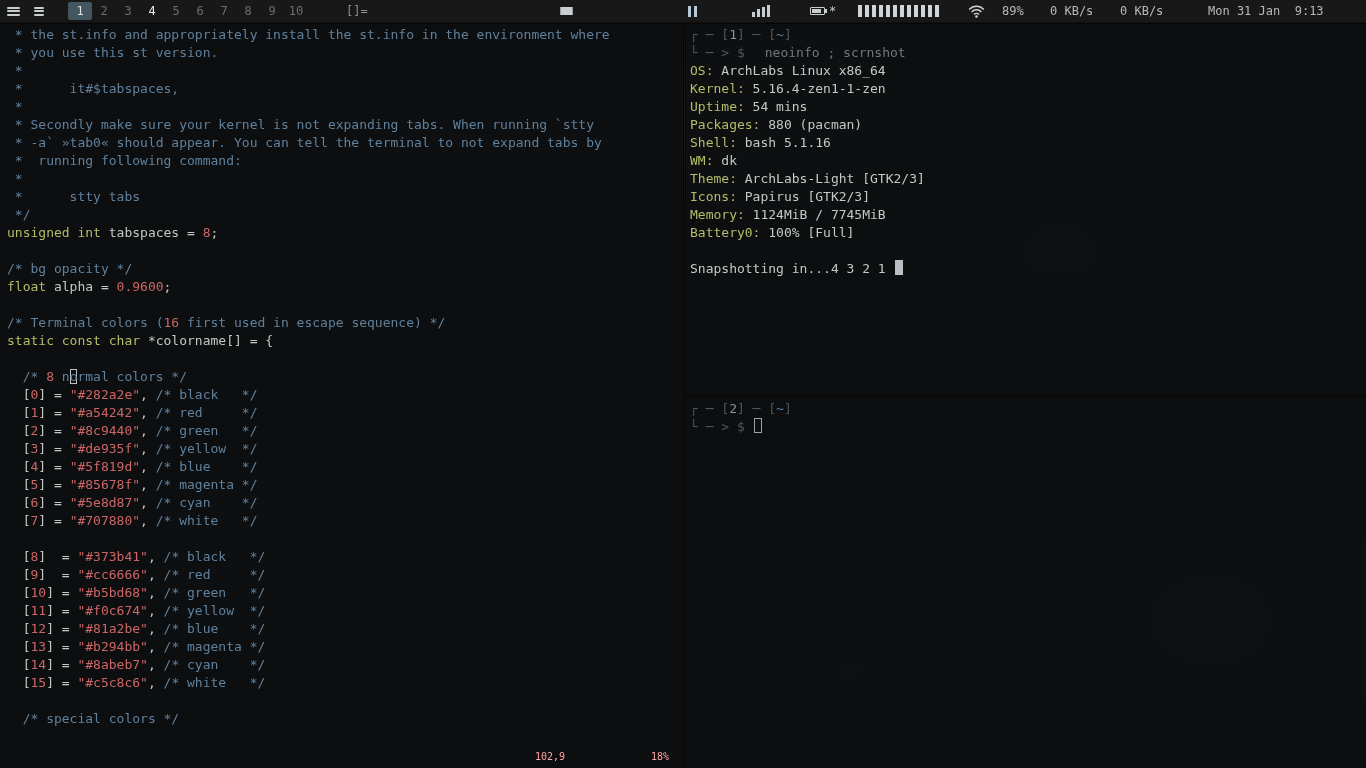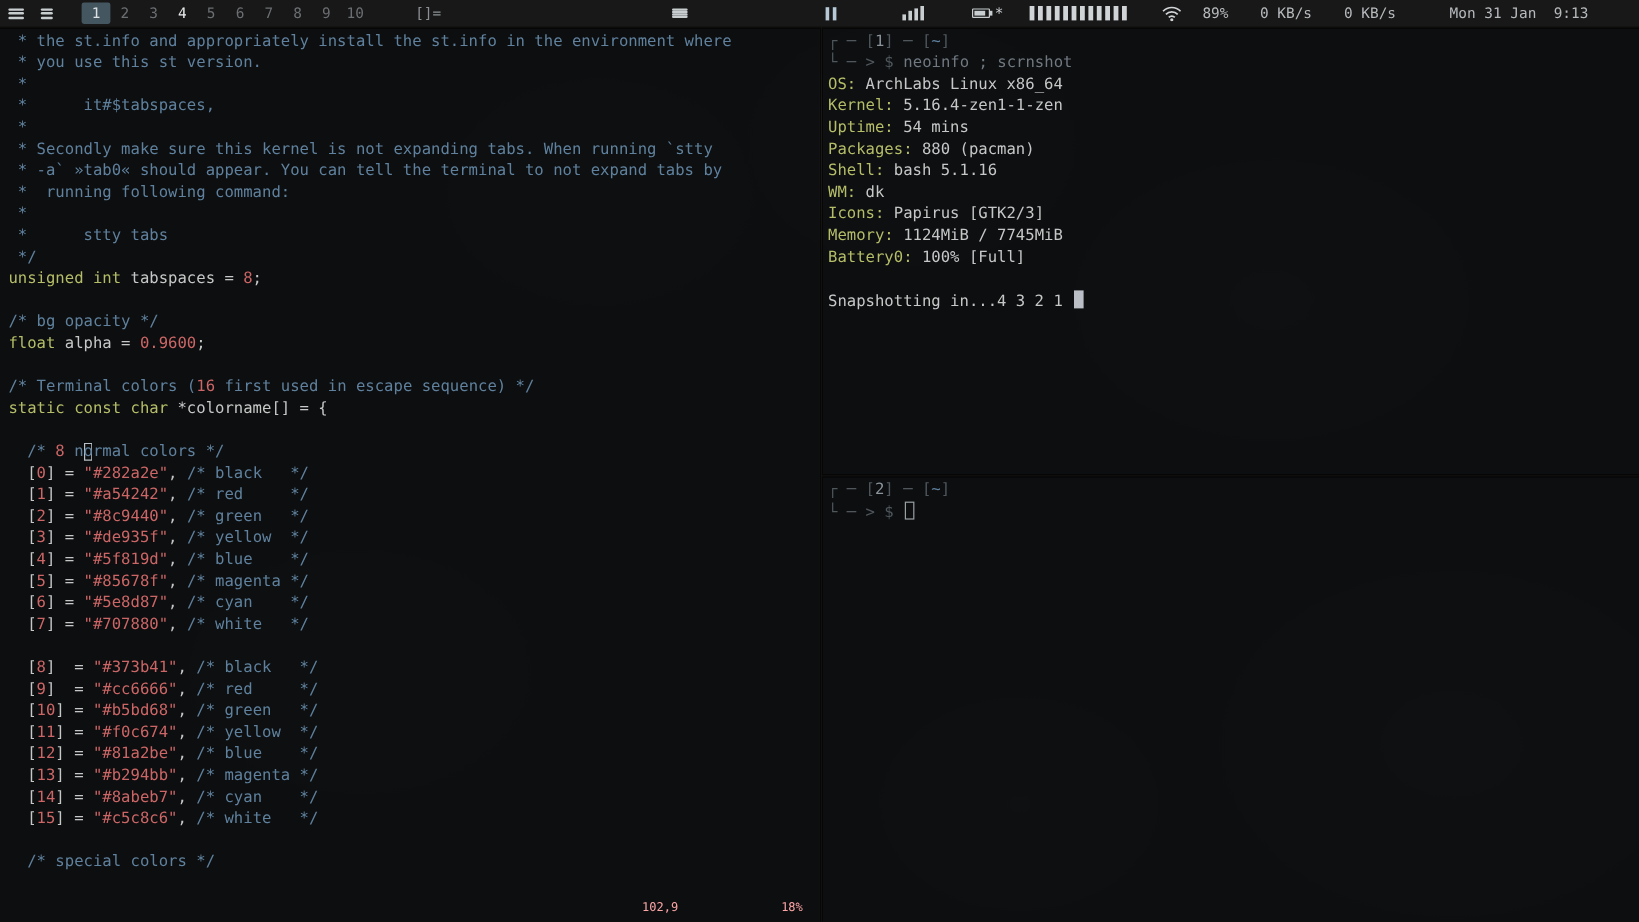--- a/index.html
+++ b/index.html
@@ -54,21 +54,21 @@
   .cur{box-shadow:inset 0 0 0 1px #b9bfc4}
   .statusline{position:absolute;left:7px;right:14px;top:724px;height:18px;font-size:10px;line-height:18px;color:#fca5a5;white-space:pre}
   .statusline .pos{position:absolute;left:528px;top:0}
   .statusline .pct{position:absolute;right:0;top:0}
   
   .termbody{position:absolute;inset:0;padding:2px 0 0 4px;font-size:13px;line-height:18px;color:#c5c8c6}
   .tline{height:18px;white-space:pre}
   .pdeco{color:#4f575d}
   .pnum{color:#8b949a}
   .ppath{color:#5f819d}
-  .cmd{color:#707880;margin-left:8px}
+  .cmd{color:#707880;margin-left:20px}
   .lbl{color:#b5bd68;font-weight:normal}
   .val{color:#c5c8c6}
   .cursor-block{display:inline-block;width:8px;height:15px;background:#b9bfc4;vertical-align:-2px;margin-left:9px}
   .cursor-hollow{display:inline-block;width:8px;height:15px;border:1px solid #9aa0a4;vertical-align:-2px;margin-left:9px}
 </style>
 </head>
 <body>
 
 <div class="bar">
   <span class="bitem" style="left:7px">
@@ -110,21 +110,21 @@
   <span class="bitem stat" style="left:1208px">Mon 31 Jan  9:13</span>
 </div>
 
 <div class="win" id="win-vim">
   <div id="vim-code">
       <div class="vline"><span class="sy-c"> * the st.info and appropriately install the st.info in the environment where</span></div>
       <div class="vline"><span class="sy-c"> * you use this st version.</span></div>
       <div class="vline"><span class="sy-c"> *</span></div>
       <div class="vline"><span class="sy-c"> *      it#$tabspaces,</span></div>
       <div class="vline"><span class="sy-c"> *</span></div>
-      <div class="vline"><span class="sy-c"> * Secondly make sure this kernel is not expanding tabs. When running `stty</span></div>
+      <div class="vline"><span class="sy-c"> * Secondly make sure your kernel is not expanding tabs. When running `stty</span></div>
       <div class="vline"><span class="sy-c"> * -a` »tab0« should appear. You can tell the terminal to not expand tabs by</span></div>
       <div class="vline"><span class="sy-c"> *  running following command:</span></div>
       <div class="vline"><span class="sy-c"> *</span></div>
       <div class="vline"><span class="sy-c"> *      stty tabs</span></div>
       <div class="vline"><span class="sy-c"> */</span></div>
       <div class="vline"><span class="sy-k">unsigned int</span><span class="sy-w"> tabspaces = </span><span class="sy-n">8</span><span class="sy-w">;</span></div>
       <div class="vline">&nbsp;</div>
       <div class="vline"><span class="sy-c">/* bg opacity */</span></div>
       <div class="vline"><span class="sy-k">float</span><span class="sy-w"> alpha = </span><span class="sy-n">0.9600</span><span class="sy-w">;</span></div>
       <div class="vline">&nbsp;</div>
@@ -163,20 +163,21 @@
   <div class="termbody">
     <div class="tline"><span class="pdeco">┌ ─ [</span><span class="pnum">1</span><span class="pdeco">] ─ [</span><span class="ppath">~</span><span class="pdeco">]</span></div>
     <div class="tline"><span class="pdeco">└ ─ &gt; $</span><span class="cmd">neoinfo ; scrnshot</span></div>
     <div id="info-list">
         <div class="tline"><span class="lbl">OS:</span><span class="val"> ArchLabs Linux x86_64</span></div>
         <div class="tline"><span class="lbl">Kernel:</span><span class="val"> 5.16.4-zen1-1-zen</span></div>
         <div class="tline"><span class="lbl">Uptime:</span><span class="val"> 54 mins</span></div>
         <div class="tline"><span class="lbl">Packages:</span><span class="val"> 880 (pacman)</span></div>
         <div class="tline"><span class="lbl">Shell:</span><span class="val"> bash 5.1.16</span></div>
         <div class="tline"><span class="lbl">WM:</span><span class="val"> dk</span></div>
+        <div class="tline"><span class="lbl">Theme:</span><span class="val"> ArchLabs-Light [GTK2/3]</span></div>
         <div class="tline"><span class="lbl">Icons:</span><span class="val"> Papirus [GTK2/3]</span></div>
         <div class="tline"><span class="lbl">Memory:</span><span class="val"> 1124MiB / 7745MiB</span></div>
         <div class="tline"><span class="lbl">Battery0:</span><span class="val"> 100% [Full]</span></div>
       </div>
     <div class="tline">&nbsp;</div>
     <div class="tline"><span>Snapshotting in...4 3 2 1</span><span class="cursor-block"></span></div>
   </div>
 </div>
 
 <div class="win" id="win-term2">

